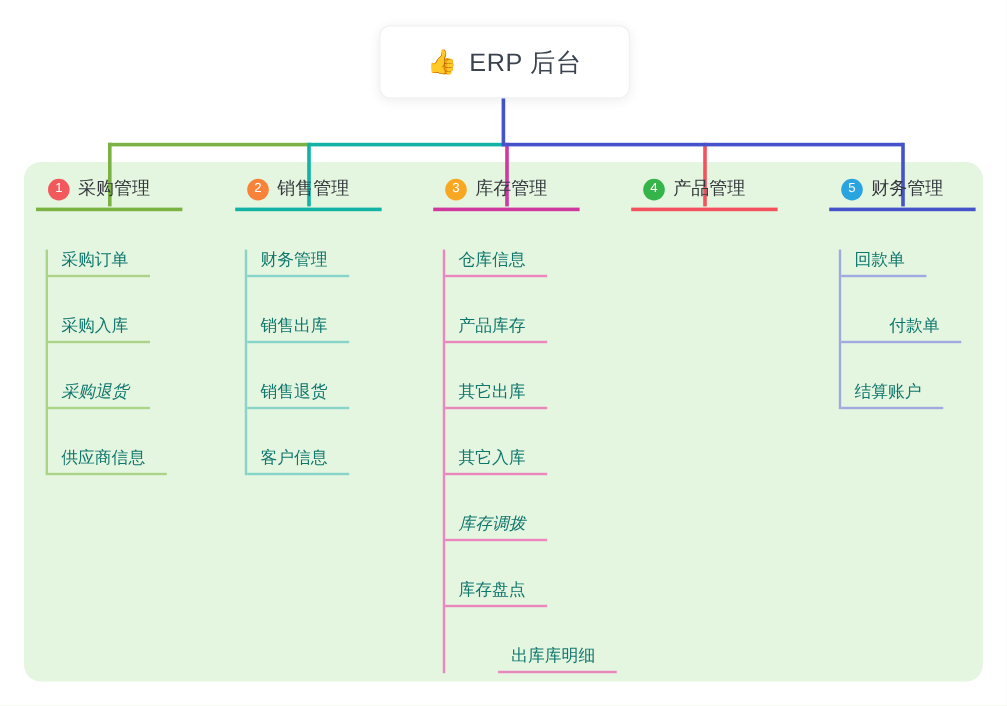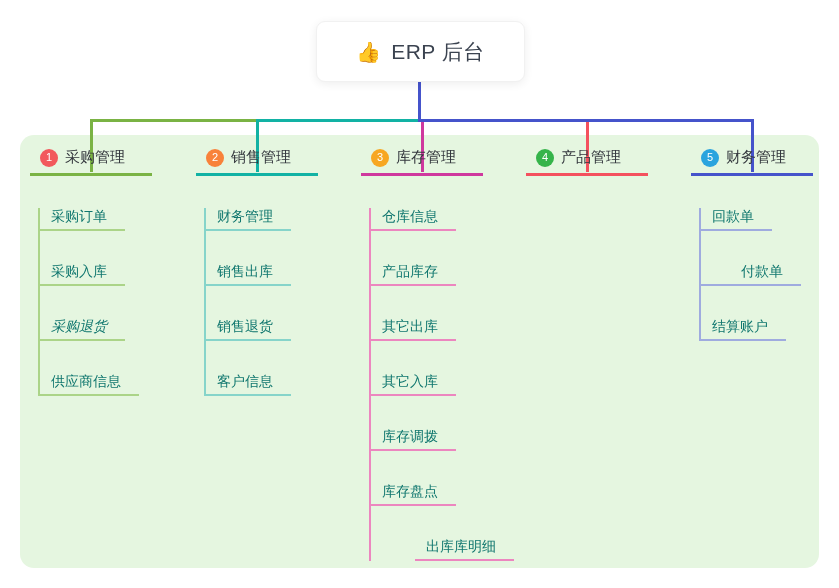--- a/index.html
+++ b/index.html
@@ -94,21 +94,21 @@
     <div class="branch" style="left: 361px;">
       <div class="branch-header" style="border-bottom-color: rgb(207, 56, 158);">
         <span class="badge" style="background: rgb(247, 167, 34);">3</span>
         <span class="branch-title">库存管理</span>
       </div>
       <div class="branch-items" style="border-left-color: rgb(236, 134, 191);">
         <div class="item" style="border-bottom-color: rgb(236, 134, 191);">仓库信息</div>
         <div class="item" style="border-bottom-color: rgb(236, 134, 191);">产品库存</div>
         <div class="item" style="border-bottom-color: rgb(236, 134, 191);">其它出库</div>
         <div class="item" style="border-bottom-color: rgb(236, 134, 191);">其它入库</div>
-        <div class="item" style="border-bottom-color: rgb(236, 134, 191);">库存调拨</div>
+        <div class="item" style="border-bottom-color: rgb(236, 134, 191); font-style: italic;">库存调拨</div>
         <div class="item" style="border-bottom-color: rgb(236, 134, 191);">库存盘点</div>
         <div class="item" style="border-bottom-color: rgb(236, 134, 191); margin-left: 44px;">出库库明细</div>
       </div>
     </div>
     <div class="branch" style="left: 526px;">
       <div class="branch-header" style="border-bottom-color: rgb(244, 81, 94);">
         <span class="badge" style="background: rgb(53, 180, 74);">4</span>
         <span class="branch-title">产品管理</span>
       </div>
     </div>

